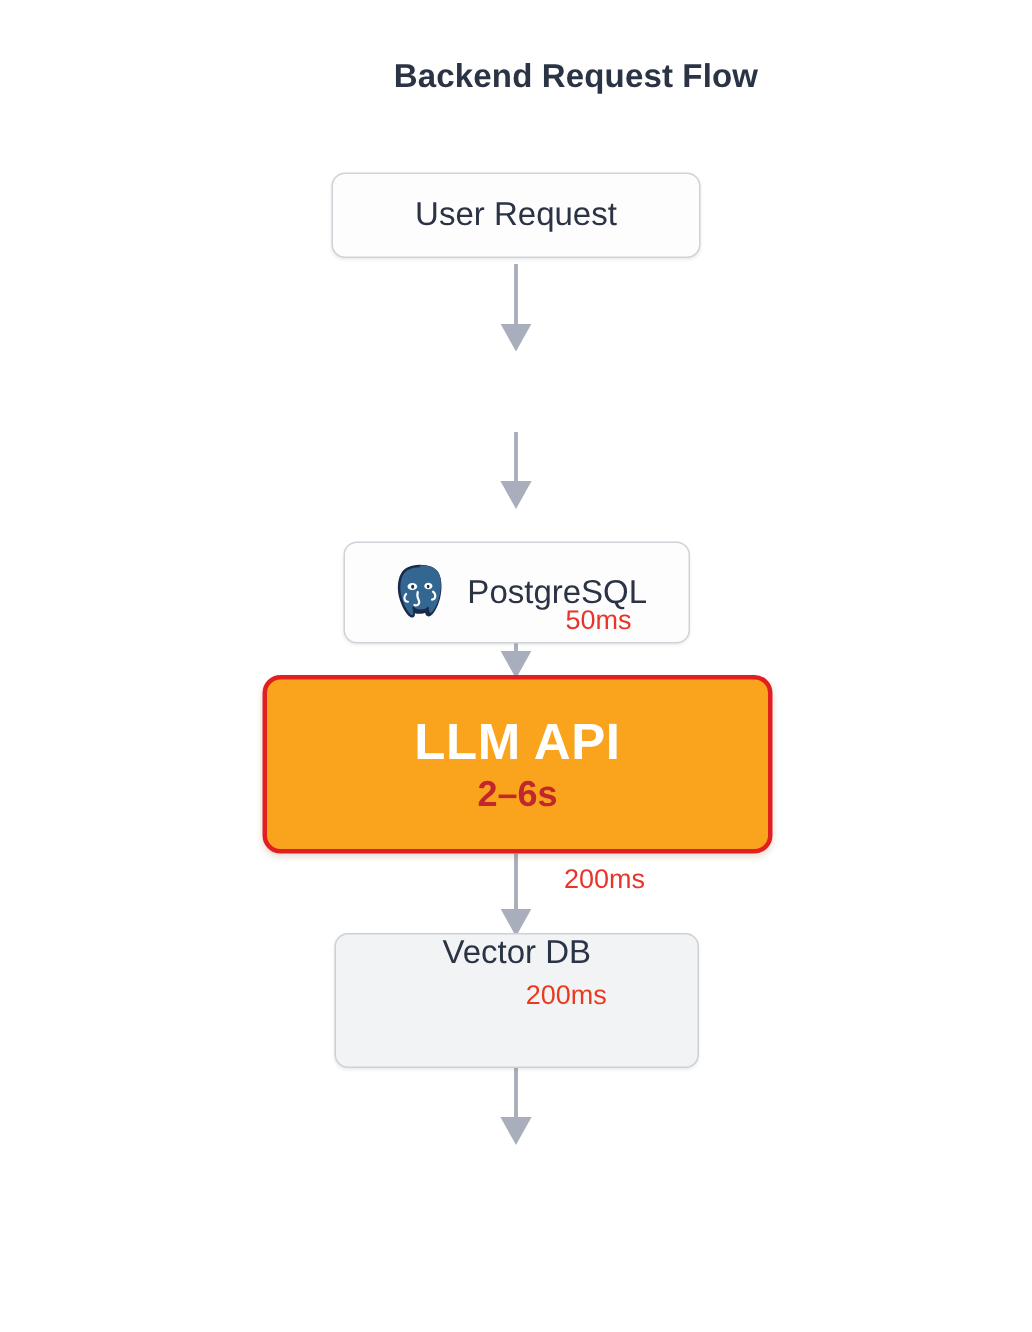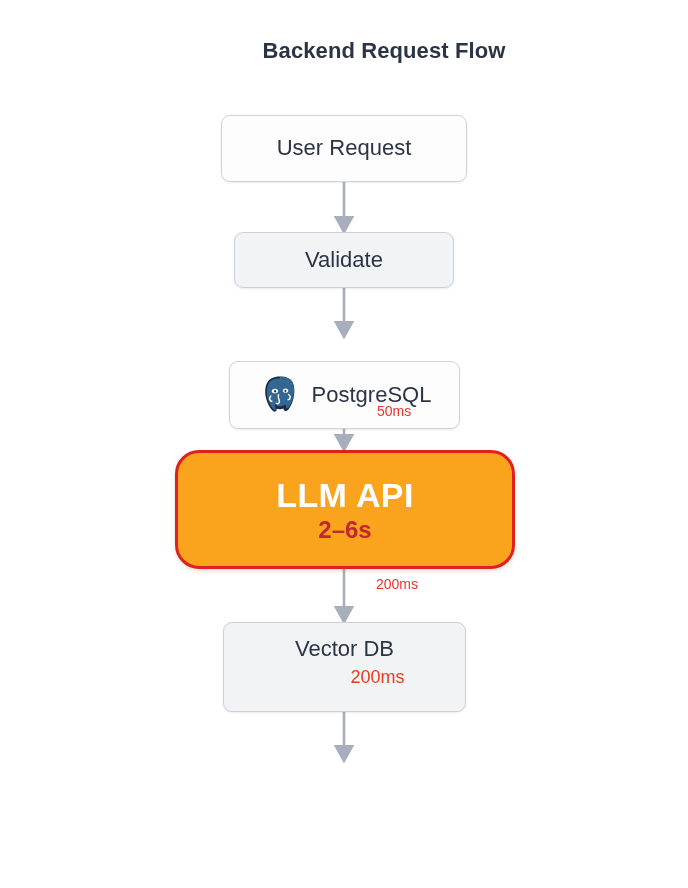--- a/index.html
+++ b/index.html
@@ -55,55 +55,54 @@
     white-space: nowrap;
   }
 
   .node.shaded {
     background: #f2f3f5;
     border-color: #cdd1d7;
   }
 
   
   #node-user-request {
-    left: 221px; top: 115px; width: 246px; height: 67px;
+    left: 221px; top: 115px; width: 246px; height: 57px;
   }
   #node-validate {
     left: 234px; top: 232px; width: 220px; height: 56px;
   }
   #node-postgresql {
     left: 229px; top: 337px; width: 231px; height: 68px;
     flex-direction: row;
     gap: 10px;
     margin-top: 24px;
   }
   #node-llm-api {
     left: 175px; top: 450px; width: 340px; height: 119px;
     background: #faa41e;
     border: 3px solid #e02020;
-    border-radius: 24px;
+    border-radius: 12px;
     box-shadow: 0 2px 4px rgba(120,70,0,0.18);
     gap: 2px;
   }
   #node-llm-api .node-label {
     color: #ffffff;
     font-size: 34px;
     font-weight: bold;
     letter-spacing: 0.4px;
   }
   #node-llm-api .node-sublabel {
     color: #c1272d;
     font-size: 24px;
     font-weight: bold;
     line-height: 1.05;
   }
   #node-vector-db {
     left: 223px; top: 622px; width: 243px; height: 90px;
     justify-content: flex-start;
-    padding-top: 14px;
   }
   #node-vector-db .node-sublabel {
     color: #ea3a1e;
     font-size: 18px;
     margin-top: 6px;
     margin-left: 66px;
   }
   #node-response {
     left: 221px; top: 761px; width: 246px; height: 60px;
   }
@@ -122,21 +121,21 @@
     left: 0; top: 0;
     width: 688px;
     height: 888px;
     pointer-events: none;
   }
 
   
   .edge-label {
     position: absolute;
     color: #e8342a;
-    font-size: 14px;
+    font-size: 18px;
     white-space: nowrap;
   }
   #edge-label-pg-llm { left: 377px; top: 403px; }
   #edge-label-llm-vector { left: 376px; top: 576px; }
 </style>
 </head>
 <body>
 
 <div id="canvas">
 
@@ -154,23 +153,20 @@
       <line x1="344" y1="395" x2="344" y2="442"></line>
       <line x1="344" y1="569" x2="344" y2="614"></line>
       <line x1="344" y1="712" x2="344" y2="753"></line>
     </g>
   </svg>
 
   <div class="node" id="node-user-request">
     <span class="node-label">User Request</span>
   </div>
 
-  <div class="node shaded" id="node-validate">
-    <span class="node-label">Validate</span>
-  </div>
 
   <div class="node" id="node-postgresql">
     <svg class="pg-logo" viewBox="0 0 64 64" xmlns="http://www.w3.org/2000/svg">
       <g>
         <path d="M31.8 5.2c-9.3 0-15.6 3.6-18.3 8.6C10 20 9.6 29.6 12.2 38.4c1.9 6.4 5.2 12.6 8.4 15.8 1.8 1.8 3.9 2.6 5.3 1.5 1.1-.8 1.3-2.2 1.2-3.7 1.6.5 3.3.7 5 .6 2 0 3.6-.4 4.9-1 .2 1.4.8 2.7 2 3.3 1.7.8 3.8-.3 5.5-2.3 3.1-3.6 5.8-9.9 7.2-16.2 1.9-8.4 1.6-17.3-1.6-23.2-2.8-5.2-9.2-8-18.3-8z" fill="#1b2a49"></path>
         <path d="M31.9 7.6c-8.5 0-14 3.2-16.3 7.5-3.1 5.7-3.5 14.6-1.1 22.8 1.8 6 4.9 11.8 7.7 14.6 1.3 1.3 2.4 1.6 2.9 1.2.6-.4.6-1.8.2-3.6-.3-1.3-.6-2.6-.6-3.6 0-.6.4-1 .9-1 .4 0 .7.2.9.6.7 1.4 3 2.4 6.1 2.4 2.8 0 5.2-.8 6.3-2.2.3-.4.6-.5 1-.4.4.1.6.5.6 1 0 1.1.1 2.4.5 3.4.4 1.1 1 1.6 1.5 1.4.6-.2 1.6-1.1 2.6-2.6 2.6-3.6 4.9-9.3 6.1-15 1.8-8 1.5-16.3-1.3-21.5-2.3-4.3-8.2-6.9-16.4-6.9h-1.6z" fill="#336791"></path>
         <path d="M24.6 22.8c-2.6 0-4.7 1.5-4.7 3.4s2.1 3.4 4.7 3.4 4.7-1.5 4.7-3.4-2.1-3.4-4.7-3.4z" fill="#ffffff"></path>
         <path d="M40.1 22.6c-2.2 0-4 1.4-4 3.1s1.8 3.1 4 3.1 4-1.4 4-3.1-1.8-3.1-4-3.1z" fill="#ffffff"></path>
         <ellipse cx="24.9" cy="26.5" rx="1.5" ry="1.9" fill="#1b2a49"></ellipse>
         <ellipse cx="39.9" cy="26.2" rx="1.3" ry="1.7" fill="#1b2a49"></ellipse>

